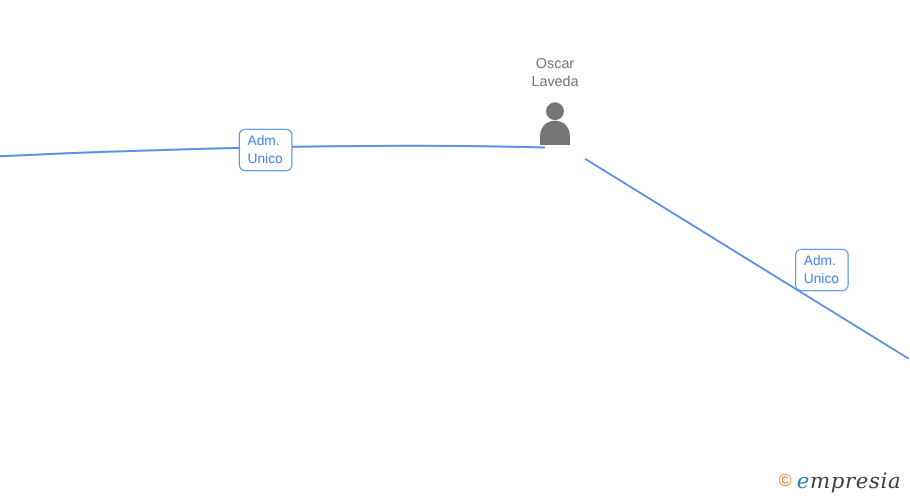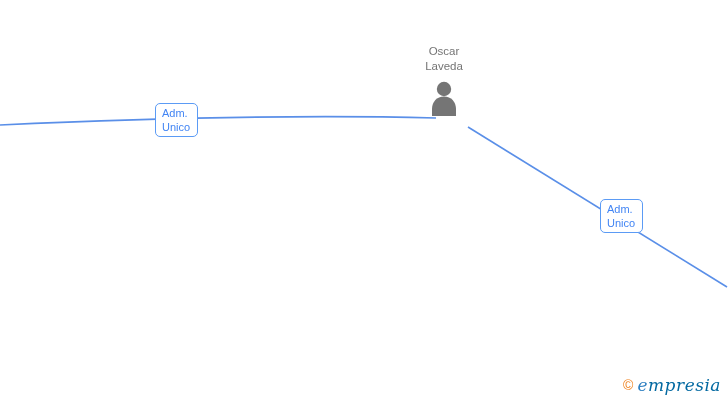--- a/index.html
+++ b/index.html
@@ -32,20 +32,21 @@
     width: 43px;
     height: 34px;
     background: #ffffff;
     border: 1.5px solid #5b9bf5;
     border-radius: 5px;
     color: #4285f4;
     font-size: 11px;
     line-height: 14px;
     padding: 2px 0 0 6px;
     text-align: left;
+    margin-left: 36px;
   }
   .edge-label-box .lbl-line { display: block; }
   #person-node {
     position: absolute;
     left: 372px;
     top: 44px;
     width: 144px;
     text-align: center;
   }
   #person-name {
@@ -73,21 +74,21 @@
     vertical-align: 1px;
     font-family: "Liberation Sans", sans-serif;
   }
   .wm-script {
     font-family: "DejaVu Serif", serif;
     font-style: italic;
     font-size: 17px;
     letter-spacing: 0.5px;
   }
   #wm-first { color: #2d7fc1; }
-  #wm-rest  { color: #0369a1; }
+  #wm-rest  { color: #404040; }
 </style>
 </head>
 <body>
 
 <div id="canvas">
 
   <svg id="edges-svg">
     <path class="edge" d="M 0,125 C 130,119 280,114 436,118"></path>
     <path class="edge" d="M 468,127 L 727,287"></path>
   </svg>

